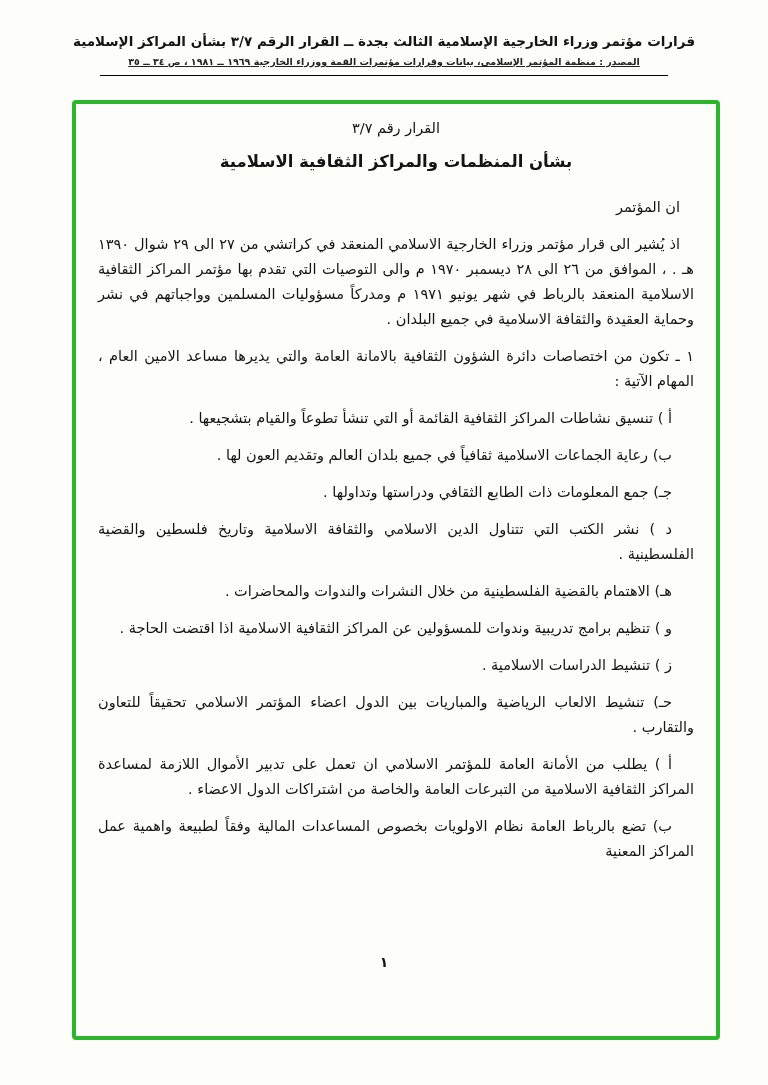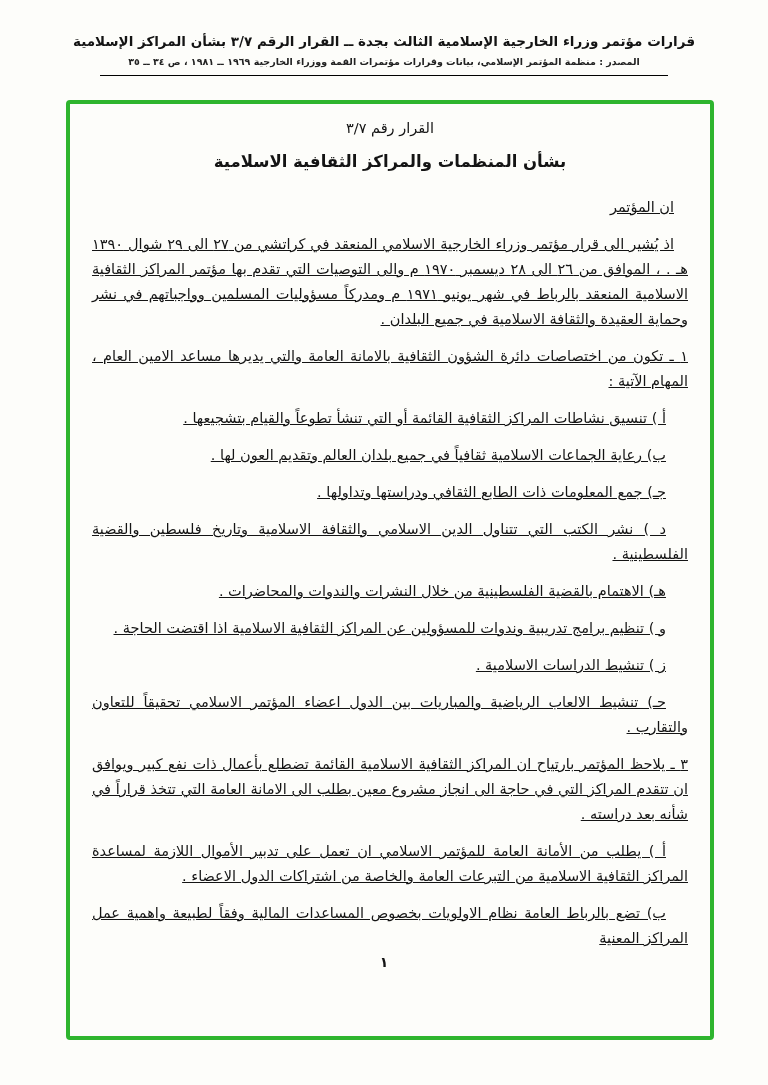--- a/index.html
+++ b/index.html
@@ -8,43 +8,42 @@
     background: #fdfdfa;
     font-family: "DejaVu Sans", sans-serif;
     color: #141414;
     overflow: hidden;
   }
   .page { position: relative; width: 768px; height: 985px; direction: rtl; }
 
   
   .doc-header { text-align: center; padding-top: 33px; }
   .header-title { font-size: 13.5px; font-weight: 700; letter-spacing: 0; }
-  .header-source { font-size: 9.5px; font-weight: 700; margin-top: 7px; color: #222; }
+  .header-source { font-size: 9.5px; font-weight: 700; margin-top: 7px; color: #222; text-decoration: underline; }
   .header-rule { width: 568px; height: 1px; background: #000; margin: 8px auto 0 auto; }
 
   
   .green-box {
     position: absolute;
-    left: 66px; top: 100px;
+    left: 72px; top: 100px;
     width: 648px; height: 940px;
     border: 4px solid #2eb52e;
     border-radius: 4px;
     padding: 16px 22px 4px 22px;
     overflow: hidden;
   }
   .res-title { text-align: center; font-size: 14.5px; font-weight: 500; margin-bottom: 16px; }
   .res-subtitle { text-align: center; font-size: 16.5px; font-weight: 700; margin-bottom: 24px; }
 
   .res-body { font-size: 14.5px; line-height: 25px; }
   .para {
     direction: rtl;
     text-align: justify;
     text-align-last: right;
     margin-bottom: 12px;
-    text-decoration: underline;
   }
   .para.t-para { text-indent: 14px; }
   .para.t-sub  { text-indent: 22px; }
   .para.t-num  { text-indent: 0; }
 
   
   .page-footer { position: absolute; bottom: 14px; left: 0; width: 100%; text-align: center; }
   .page-number { font-size: 14px; font-weight: 700; }
 </style>
 </head>
@@ -67,21 +66,20 @@
         <p class="para t-para">اذ يُشير الى قرار مؤتمر وزراء الخارجية الاسلامي المنعقد في كراتشي من ٢٧ الى ٢٩ شوال ١٣٩٠ هـ . ، الموافق من ٢٦ الى ٢٨ ديسمبر ١٩٧٠ م والى التوصيات التي تقدم بها مؤتمر المراكز الثقافية الاسلامية المنعقد بالرباط في شهر يونيو ١٩٧١ م ومدركاً مسؤوليات المسلمين وواجباتهم في نشر وحماية العقيدة والثقافة الاسلامية في جميع البلدان .</p>
         <p class="para t-num">١ ـ تكون من اختصاصات دائرة الشؤون الثقافية بالامانة العامة والتي يديرها مساعد الامين العام ، المهام الآتية :</p>
         <p class="para t-sub">أ ) تنسيق نشاطات المراكز الثقافية القائمة أو التي تنشأ تطوعاً والقيام بتشجيعها .</p>
         <p class="para t-sub">ب) رعاية الجماعات الاسلامية ثقافياً في جميع بلدان العالم وتقديم العون لها .</p>
         <p class="para t-sub">جـ) جمع المعلومات ذات الطابع الثقافي ودراستها وتداولها .</p>
         <p class="para t-sub">د ) نشر الكتب التي تتناول الدين الاسلامي والثقافة الاسلامية وتاريخ فلسطين والقضية الفلسطينية .</p>
         <p class="para t-sub">هـ) الاهتمام بالقضية الفلسطينية من خلال النشرات والندوات والمحاضرات .</p>
         <p class="para t-sub">و ) تنظيم برامج تدريبية وندوات للمسؤولين عن المراكز الثقافية الاسلامية اذا اقتضت الحاجة .</p>
         <p class="para t-sub">ز ) تنشيط الدراسات الاسلامية .</p>
         <p class="para t-sub">حـ) تنشيط الالعاب الرياضية والمباريات بين الدول اعضاء المؤتمر الاسلامي تحقيقاً للتعاون والتقارب .</p>
-        <p class="para t-num">٣ ـ يلاحظ المؤتمر بارتياح ان المراكز الثقافية الاسلامية القائمة تضطلع بأعمال ذات نفع كبير ويوافق ان تتقدم المراكز التي في حاجة الى انجاز مشروع معين بطلب الى الامانة العامة التي تتخذ قراراً في شأنه بعد دراسته .</p>
         <p class="para t-sub">أ ) يطلب من الأمانة العامة للمؤتمر الاسلامي ان تعمل على تدبير الأموال اللازمة لمساعدة المراكز الثقافية الاسلامية من التبرعات العامة والخاصة من اشتراكات الدول الاعضاء .</p>
         <p class="para t-sub">ب) تضع بالرباط العامة نظام الاولويات بخصوص المساعدات المالية وفقاً لطبيعة واهمية عمل المراكز المعنية</p>
       </div>
   </section>
 
   <footer class="page-footer">
     <span class="page-number">١</span>
   </footer>
 
 </div>

